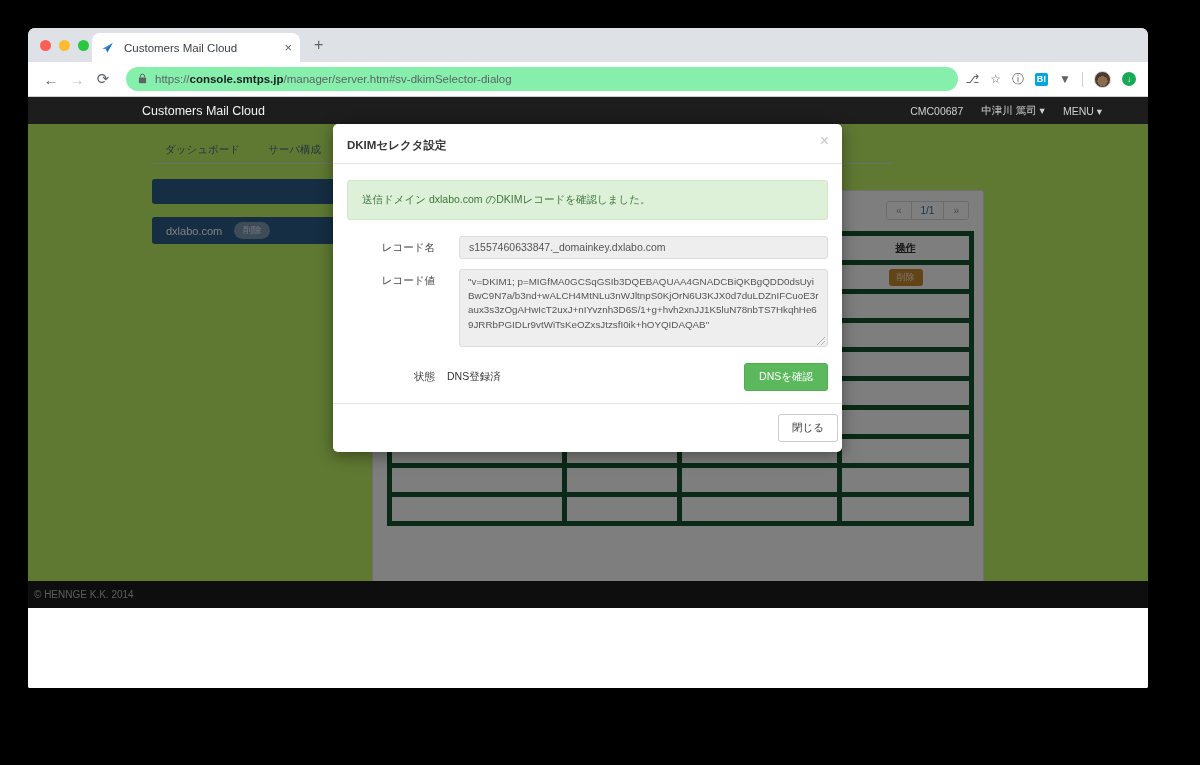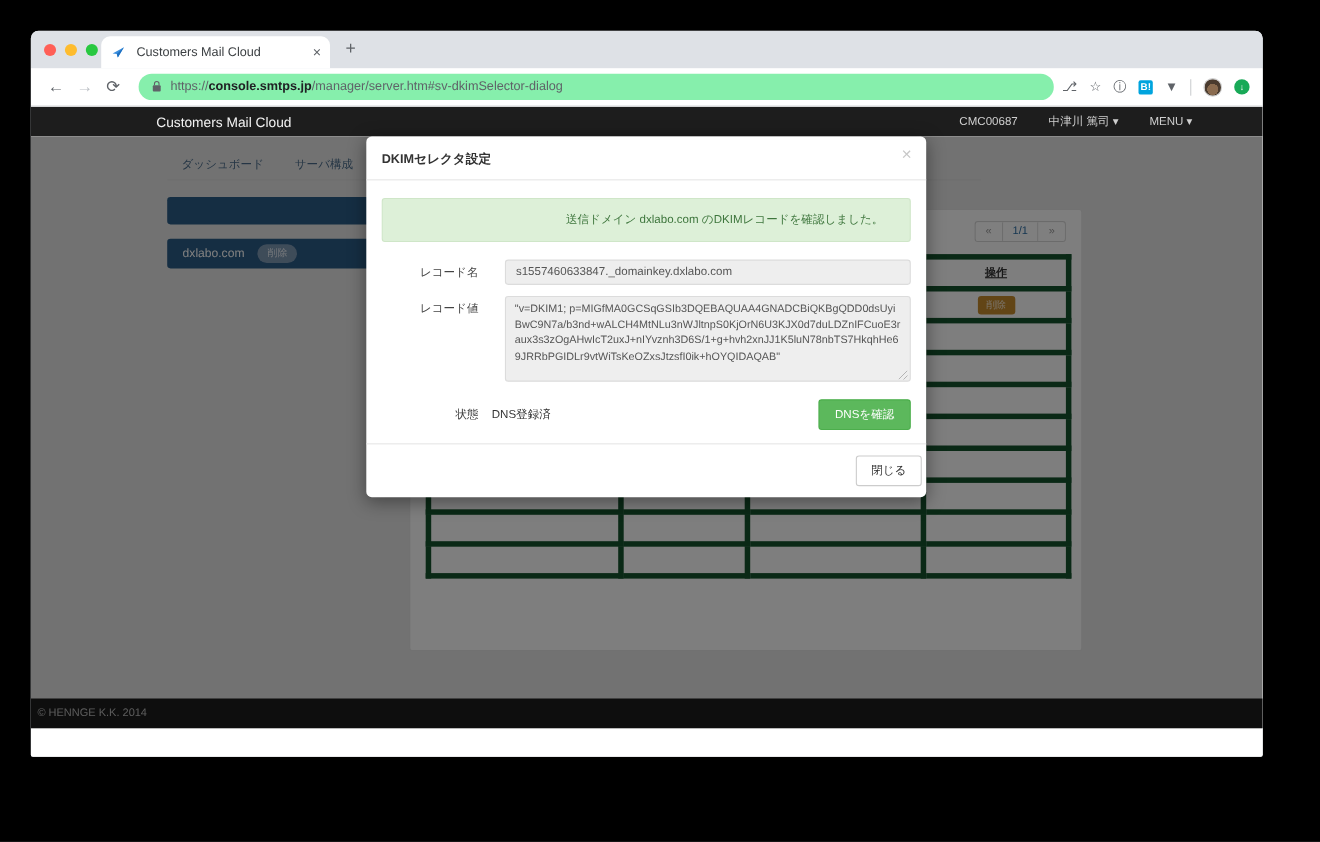--- a/index.html
+++ b/index.html
@@ -83,24 +83,24 @@
   }
 
   
   #viewport { position: relative; height: 592px; background: #fff; overflow: hidden; }
 
   .app-header {
     height: 27px; background: #1d1d1d; color: #e9e9e9;
     display: flex; align-items: center; font-size: 11.5px;
   }
   .app-brand { margin-left: 114px; font-size: 12.5px; color: #f2f2f2; }
-  .hdr-right { margin-left: auto; display: flex; align-items: center; gap: 28px; padding-right: 64px; }
+  .hdr-right { margin-left: auto; display: flex; align-items: center; gap: 18px; padding-right: 46px; }
   .hdr-right span { color: #cfcfcf; font-size: 10.5px; }
 
-  .app-body { position: relative; height: 538px; background: #e5e5e5; }
+  .app-body { position: relative; height: 484px; background: #bef264; }
 
   .tabs-row {
     position: absolute; left: 124px; top: 14px; width: 740px;
     border-bottom: 1px solid #ddd; height: 25px;
     display: flex; align-items: flex-end; gap: 2px;
   }
   .ptab {
     font-size: 10.5px; color: #4a6b8a; padding: 5px 13px 6px;
     white-space: nowrap;
   }
@@ -180,21 +180,21 @@
     border-bottom: 1px solid #e5e5e5;
   }
   .modal-title { font-size: 11.5px; font-weight: bold; color: #333; }
   .modal-x {
     position: absolute; right: 13px; top: 9px;
     font-size: 16px; color: #c8c8c8; line-height: 1;
   }
   .modal-body { padding: 16px 14px 8px; }
   .alert {
     background: #ddf0d8; border: 1px solid #cfe6c8; border-radius: 3px;
-    color: #3e763d; font-size: 10.5px; padding: 12px 24px; margin-bottom: 16px; text-align: right;
+    color: #3e763d; font-size: 10.5px; padding: 12px 14px; margin-bottom: 16px;
   }
 
   .frow { display: flex; align-items: flex-start; margin-bottom: 10px; }
   .flabel {
     width: 88px; text-align: right; padding-right: 24px;
     font-size: 10.5px; color: #444; padding-top: 5px; flex: 0 0 auto;
   }
   .fctl { flex: 1 1 auto; }
   .inp {
     width: 100%; box-sizing: border-box; height: 23px;

